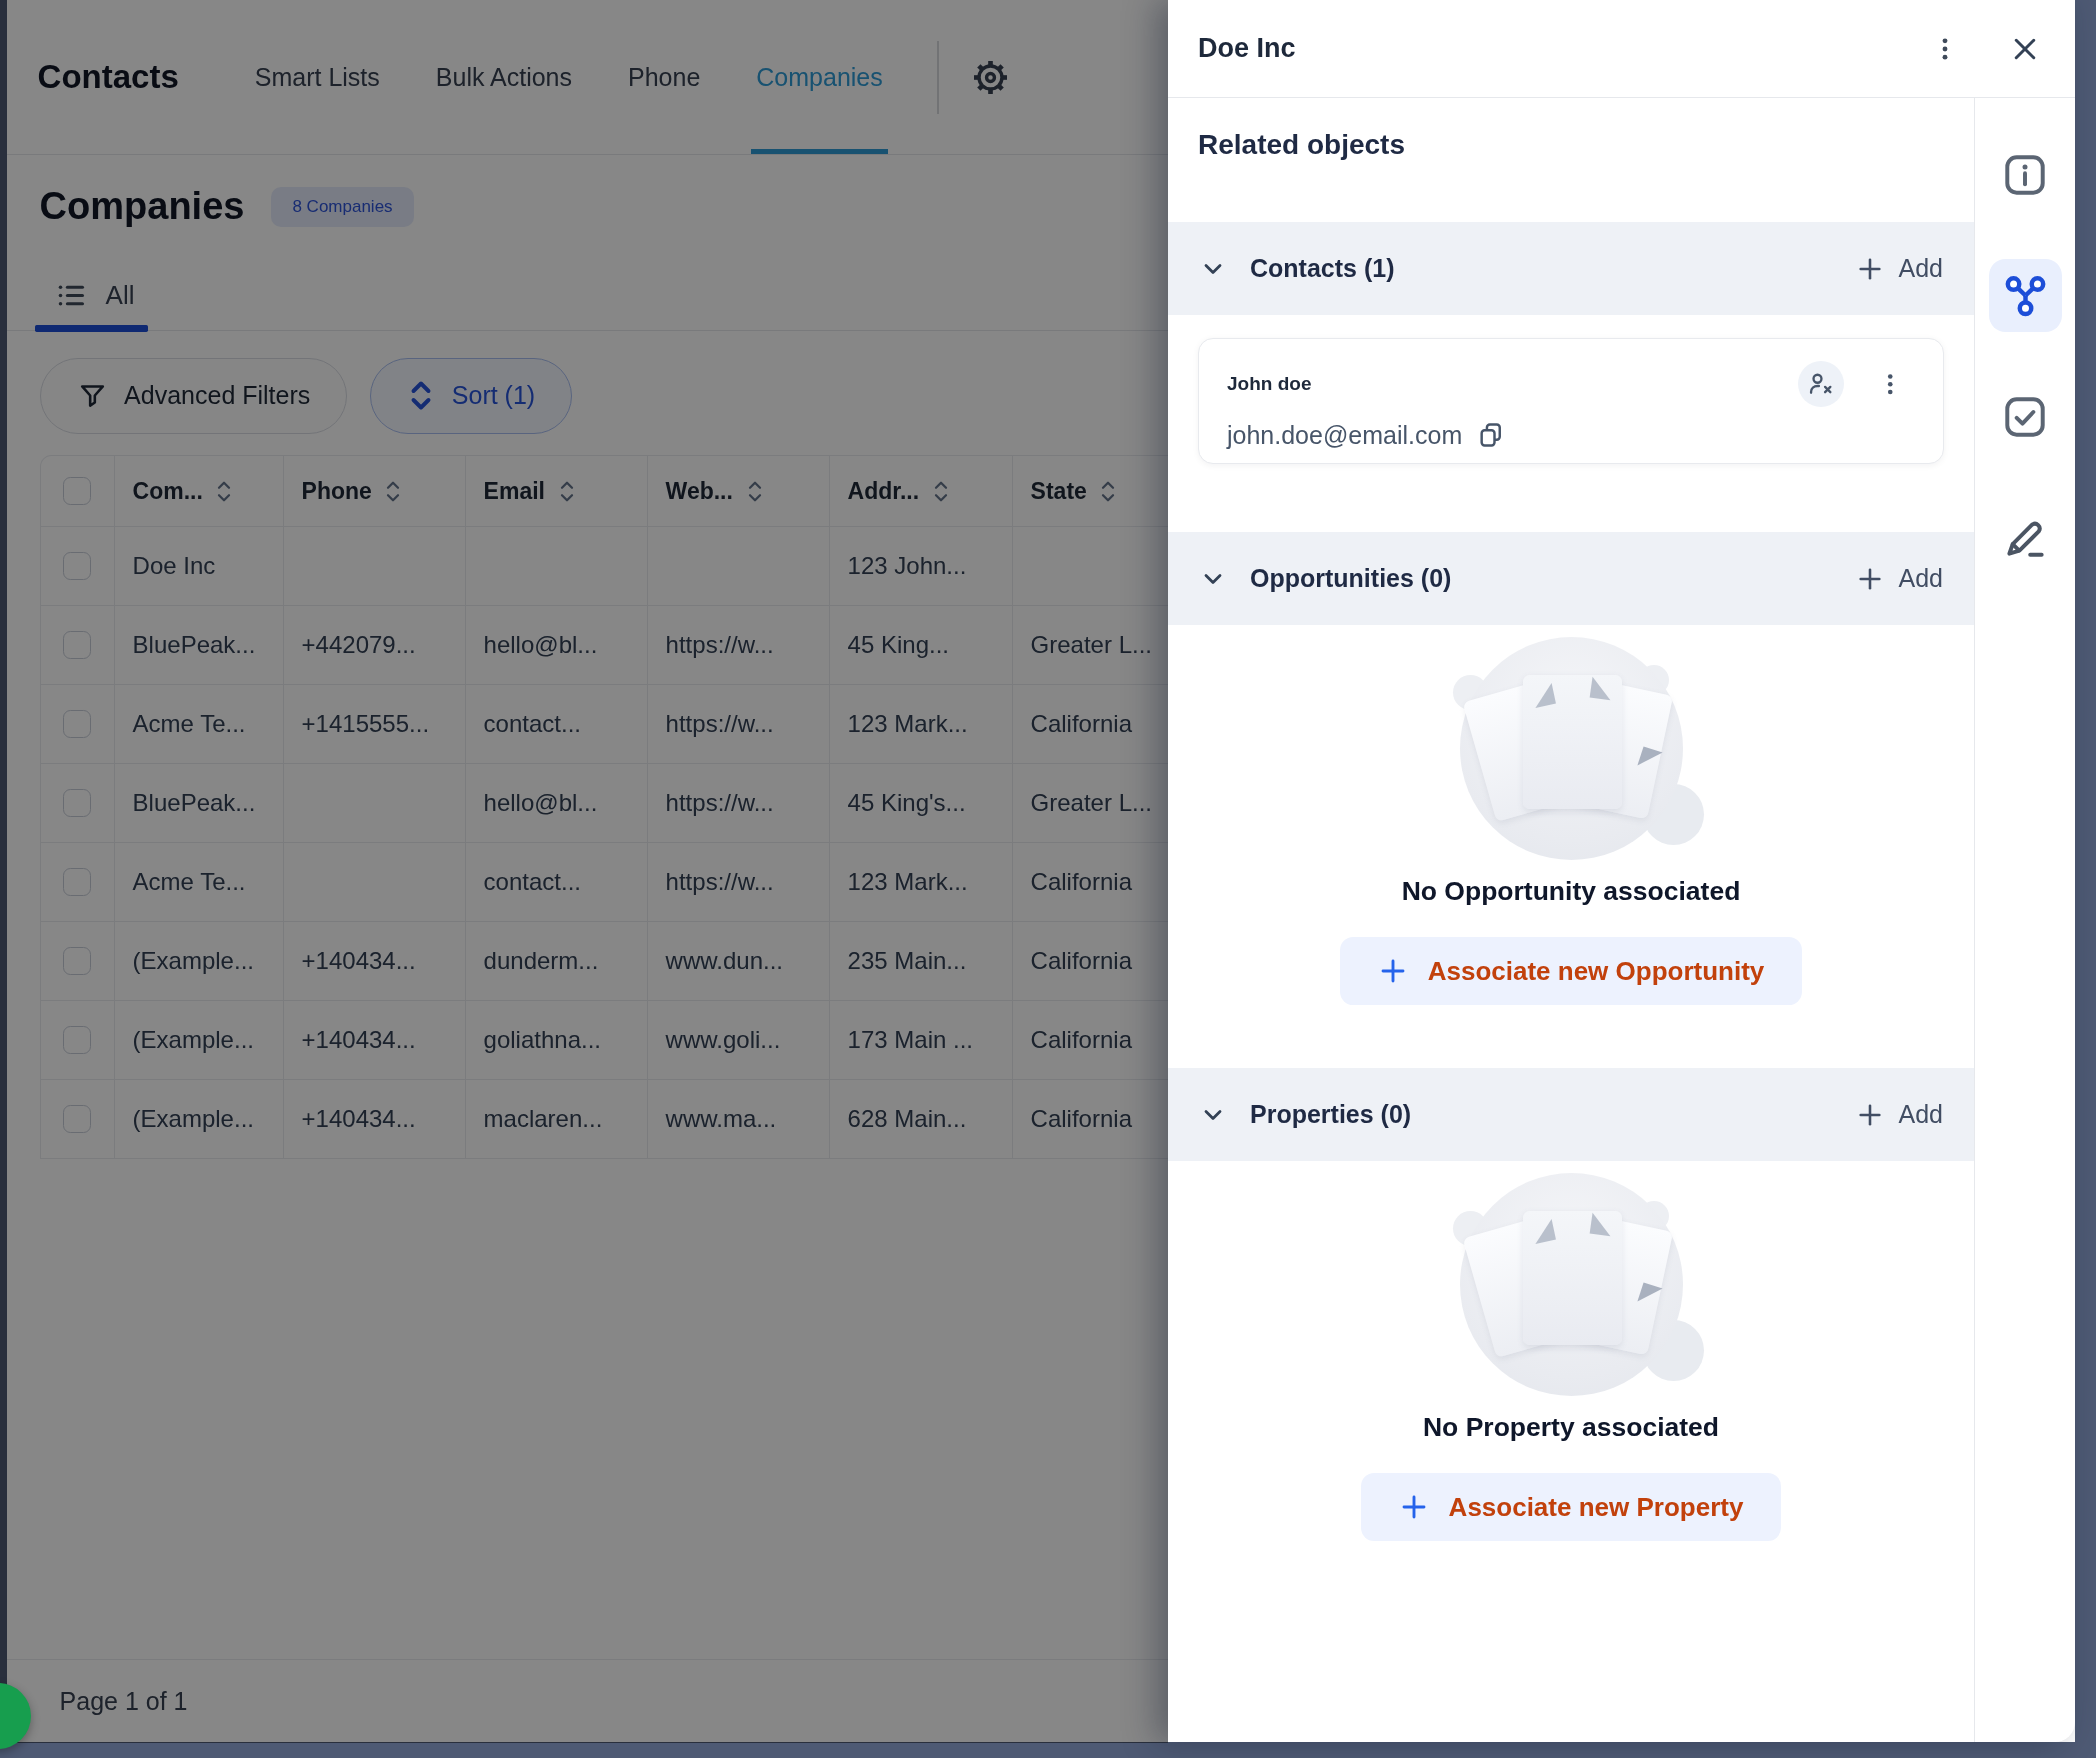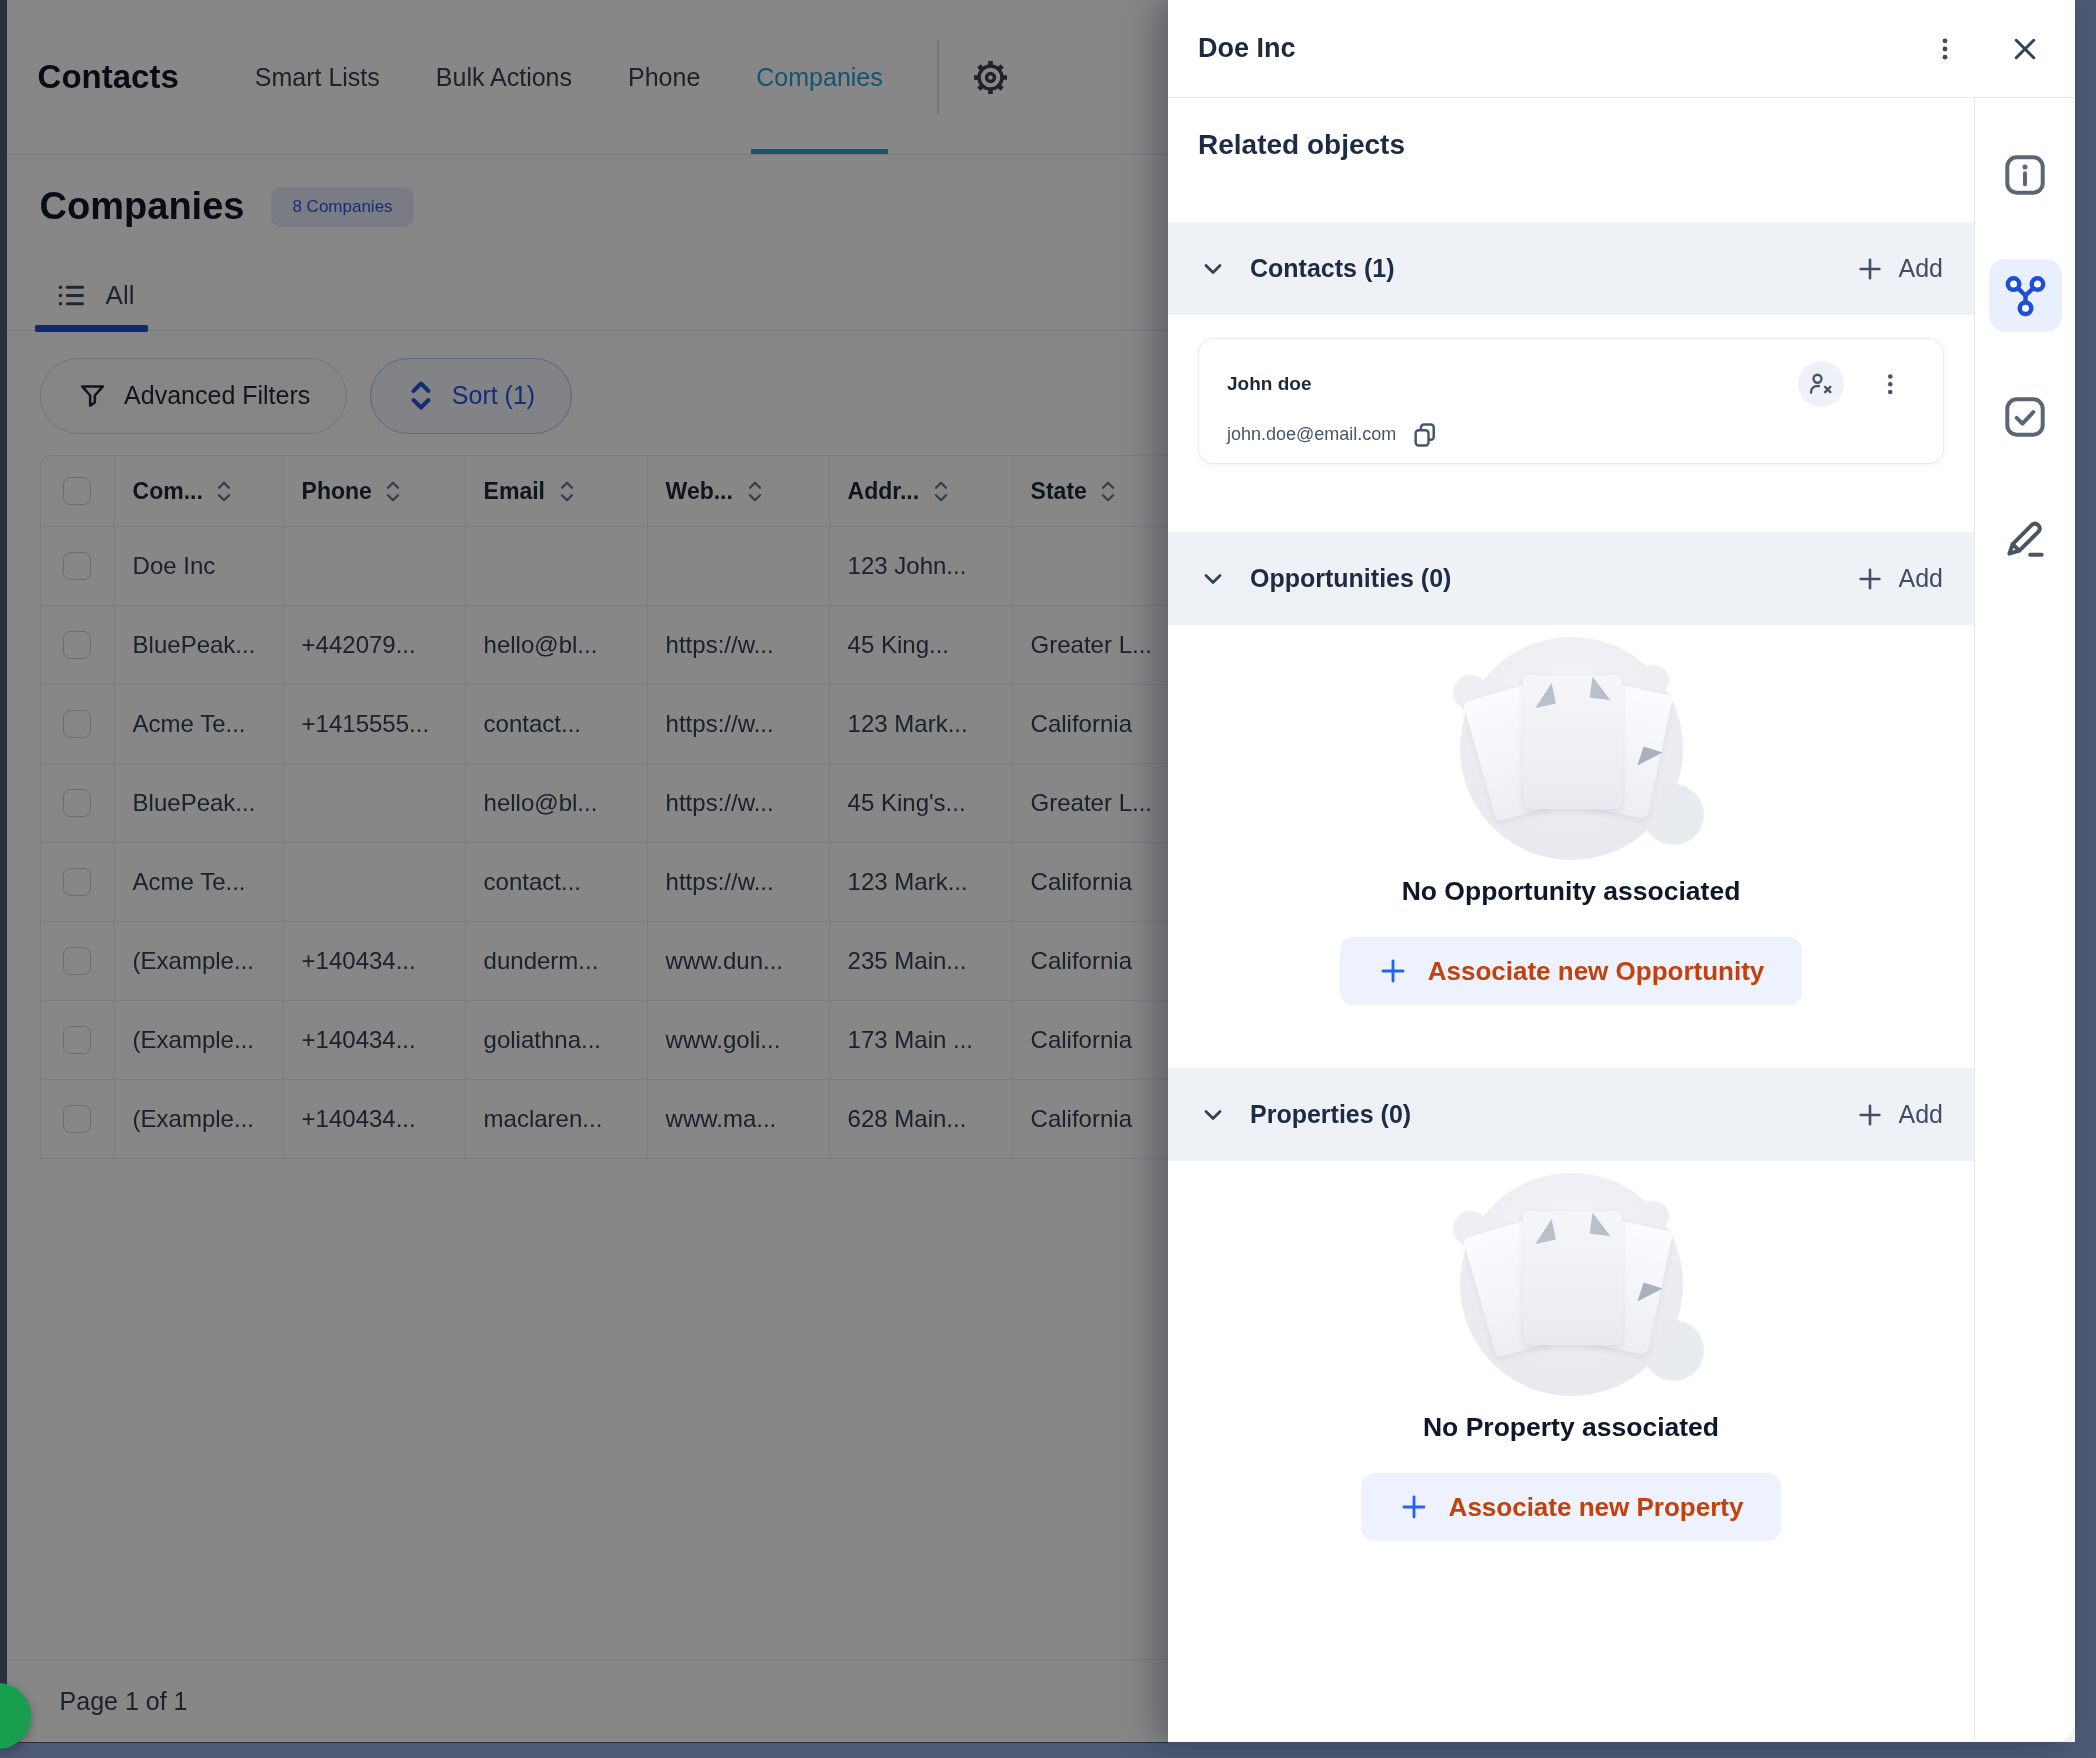--- a/index.html
+++ b/index.html
@@ -89,21 +89,21 @@
     font-weight:500; color:#414d63; cursor:pointer; }
 
   .contact-card { margin:23px 30px 0; height:126px; border:1.7px solid #e8eaee; border-radius:15px;
     background:#fff; box-shadow:0 1.7px 6.6px rgba(15,23,42,.05); padding:20px 28px; }
   .card-row1 { display:flex; align-items:center; }
   .card-name { font-size:19px; font-weight:700; color:#1e293b; }
   .card-icons { margin-left:auto; display:flex; align-items:center; gap:21.5px; }
   .round-ic { width:46px; height:46px; border-radius:50%; background:#eef2f8; display:flex;
     align-items:center; justify-content:center; cursor:pointer; }
   .card-row2 { display:flex; align-items:center; gap:15px; margin-top:11.6px; }
-  .card-email { font-size:18px; color:#475569; }
+  .card-email { font-size:25px; color:#475569; }
 
   .card-after { height:45px; }
 
   .empty-block { text-align:center; }
   .empty-illus { width:223px; height:223px; position:relative; margin:11.6px auto 0; }
   .ei-circle { position:absolute; inset:0; border-radius:50%;
     background:radial-gradient(circle at 50% 32%, #f4f5f8 0%, #e9ebf0 70%, #e3e6ec 100%); }
   .ei-paper { position:absolute; border-radius:6.6px; box-shadow:0 2.5px 6.6px rgba(100,110,130,.12); }
   .ei-p1 { left:18px; top:51px; width:89px; height:124px; transform:rotate(-16deg);
     background:linear-gradient(180deg,#fbfcfe,#eceef3); }

